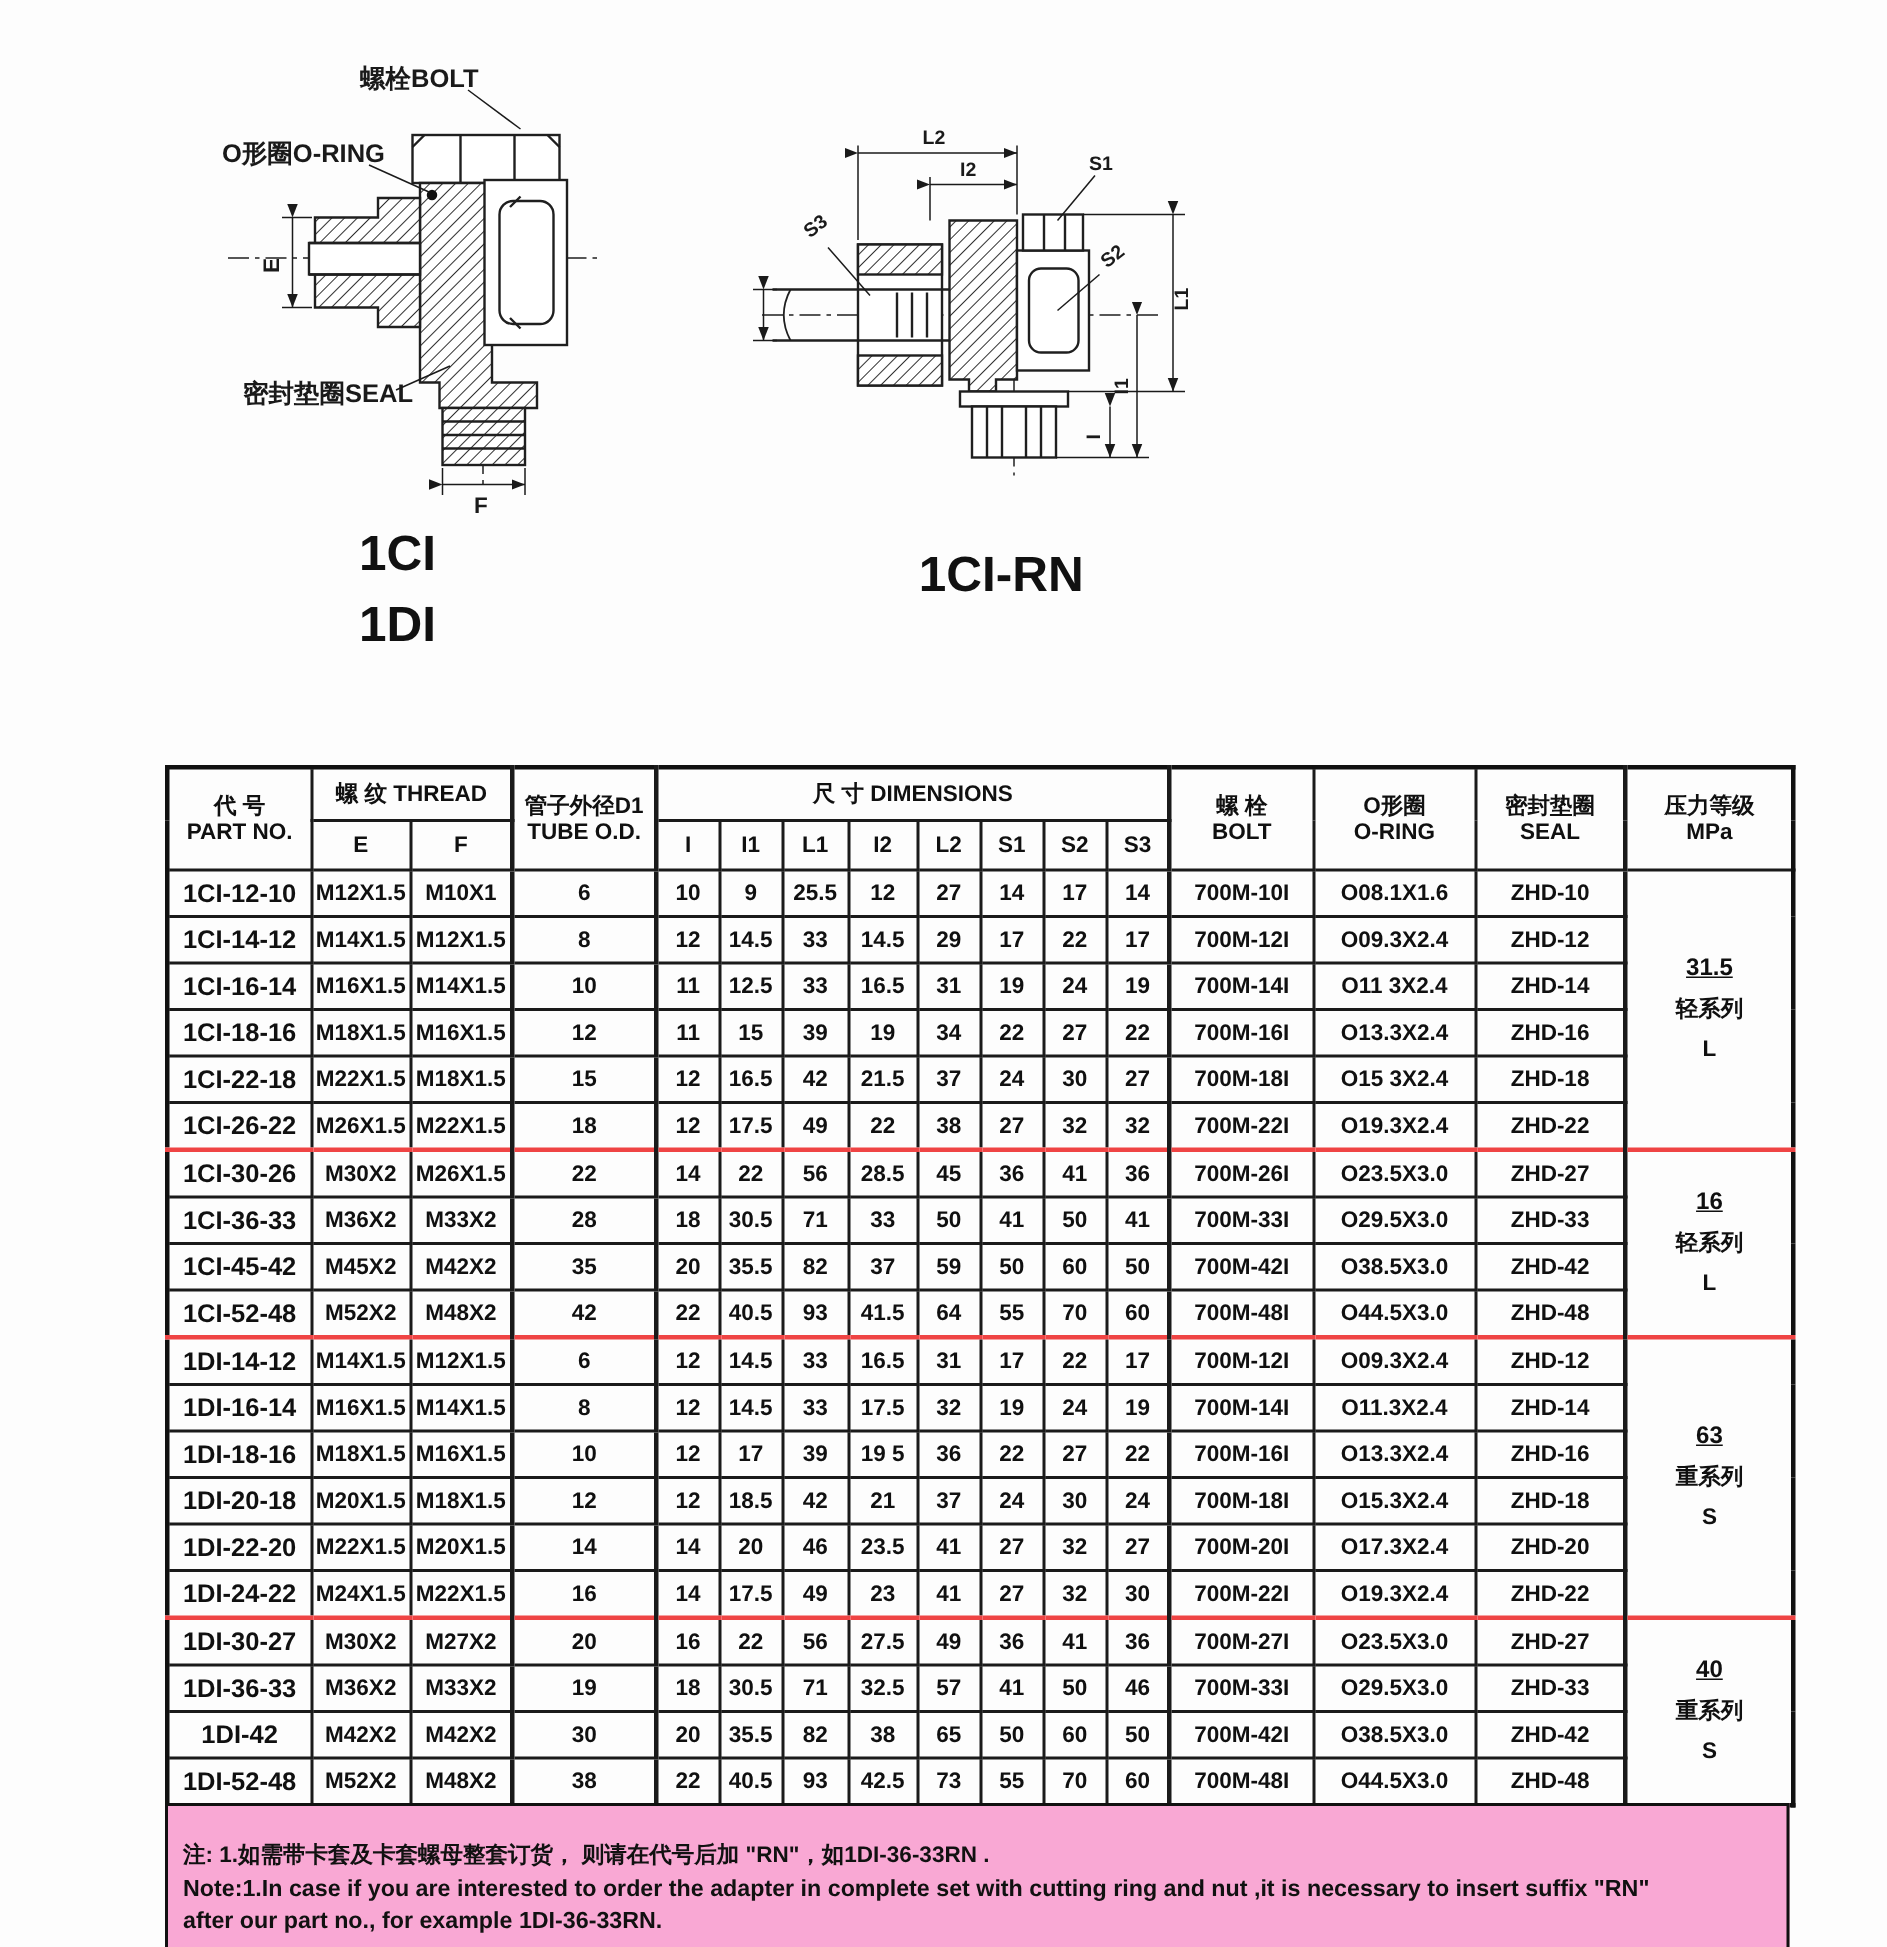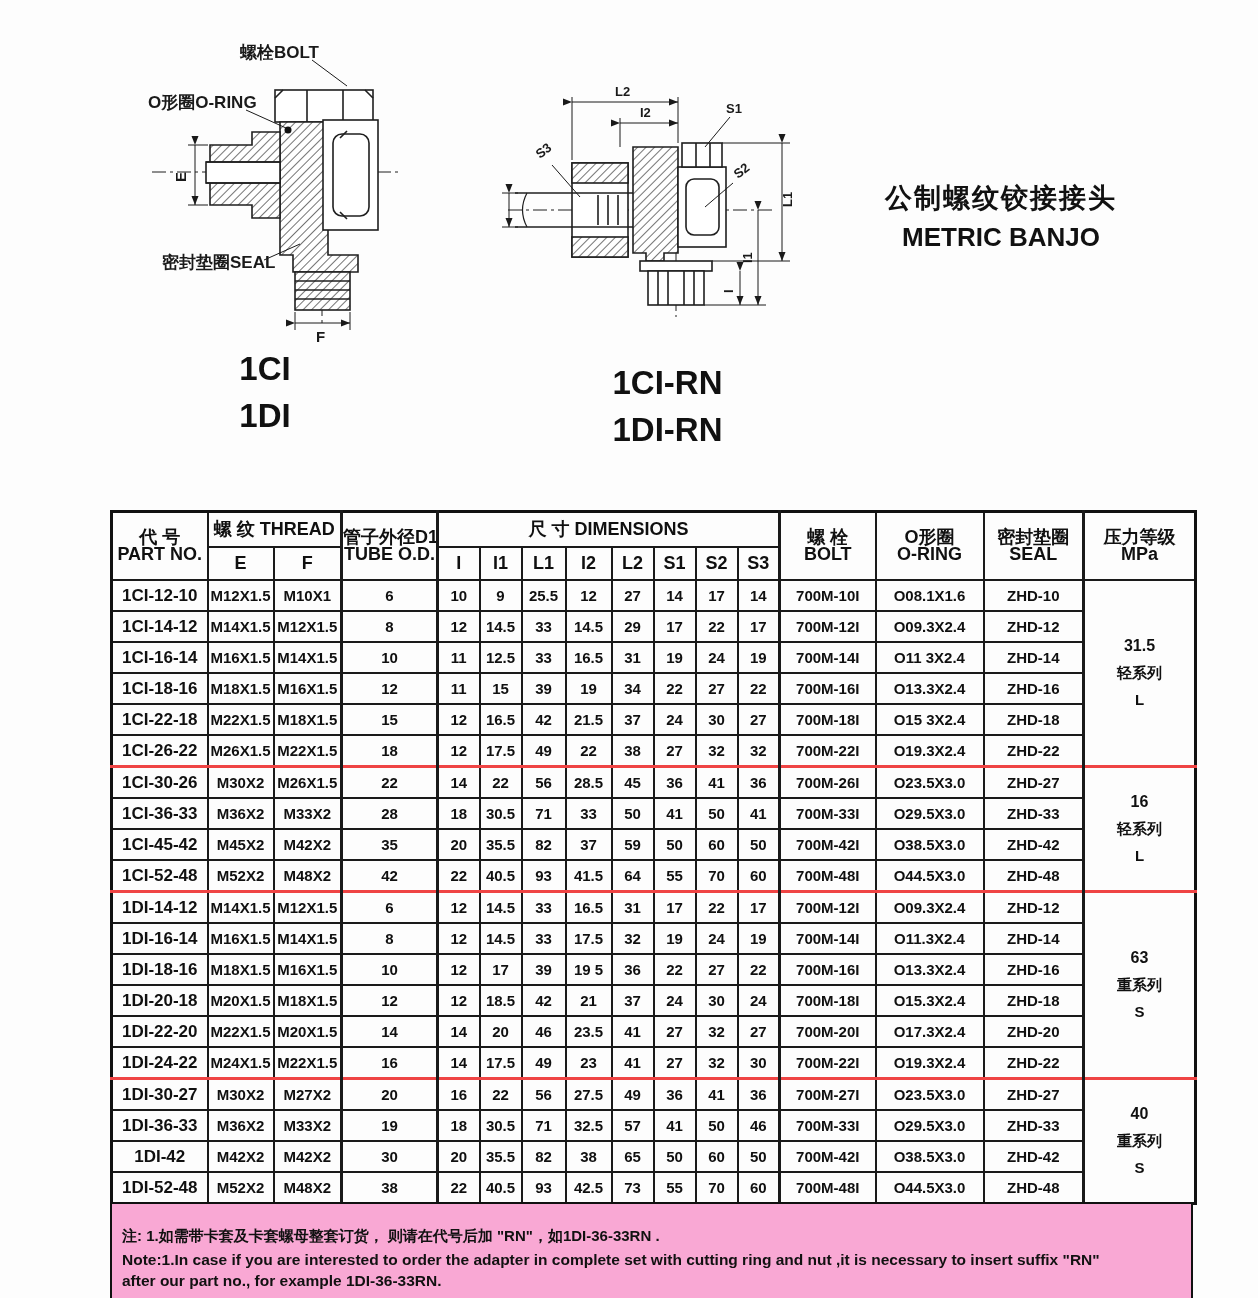--- a/index.html
+++ b/index.html
@@ -19,30 +19,30 @@
   .title-en{font-size:26px;font-weight:bold;margin-top:6px;}
   .models{font-size:33px;font-weight:bold;line-height:47px;text-align:center;}
   .models-left{left:180px;top:345px;width:170px;text-align:center;}
   .models-right{left:575px;top:359px;width:185px;}
 
   
   .tbl-wrap{left:110px;top:510px;}
   table{border-collapse:collapse;table-layout:fixed;width:1084px;border:3px solid #111;}
   th,td{border:2px solid #1a1a1a;text-align:center;vertical-align:middle;padding:0;
         font-weight:bold;color:#101010;overflow:hidden;white-space:nowrap;}
-  thead th{font-size:18px;height:31px;line-height:17px;}
+  thead th{font-size:15px;height:31px;line-height:17px;}
   thead tr:first-child th{height:33px;}
   tbody td{height:29px;font-size:15px;}
   td.c-part{font-size:17px;}
   .hdr-two span{display:block;}
   .bl3{border-left-width:3px;}
   tr.grp td{border-top:3px solid #ef4444;}
   td.grp-cell{font-size:15px;}
   td.grp-cell div{margin:9px 0;line-height:18px;white-space:nowrap;}
-  td.grp-cell div:first-child{font-size:16px;}
+  td.grp-cell div:first-child{font-size:16px;text-decoration:underline;}
 
   
   .note-box{left:110px;top:1202px;width:1059px;border:2.5px solid #111;background:#f9a8d4;
             padding:23px 10px 10px 10px;font-weight:bold;}
   .note-cn{font-size:15px;margin-bottom:3px;}
   .note-en{font-size:15.5px;line-height:21px;}
 </style>
 </head>
 <body>
 
@@ -179,32 +179,27 @@
     <text class="lbl-sm" x="140" y="62">I2</text>
     <text class="lbl-sm" x="226" y="58">S1</text>
     <text class="lbl-sm" transform="rotate(-38 40 104)" x="40" y="104">S3</text>
     <text class="lbl-sm" transform="rotate(-38 238 124)" x="238" y="124">S2</text>
     <text class="lbl-sm" transform="rotate(-90 0 162)" x="0" y="162">D1</text>
     <text class="lbl-sm" transform="rotate(-90 292 152)" x="292" y="152">L1</text>
     <text class="lbl-sm" transform="rotate(-90 252 208)" x="252" y="208">I1</text>
     <text class="lbl-sm" transform="rotate(-90 233 238)" x="233" y="238">I</text>
   </svg>
 
-  <div class="abs title-block">
-    <div class="title-cn">公制螺纹铰接接头</div>
-    <div class="title-en">METRIC BANJO</div>
-  </div>
 
   <div class="abs models models-left">
     <div>1CI</div>
     <div>1DI</div>
   </div>
   <div class="abs models models-right">
     <div>1CI-RN</div>
-    <div>1DI-RN</div>
   </div>
 
   <div class="abs tbl-wrap">
     <table>
       <colgroup>
         <col style="width:96px">
           <col style="width:66px">
           <col style="width:68px">
           <col style="width:96px">
         <col style="width:42px">

